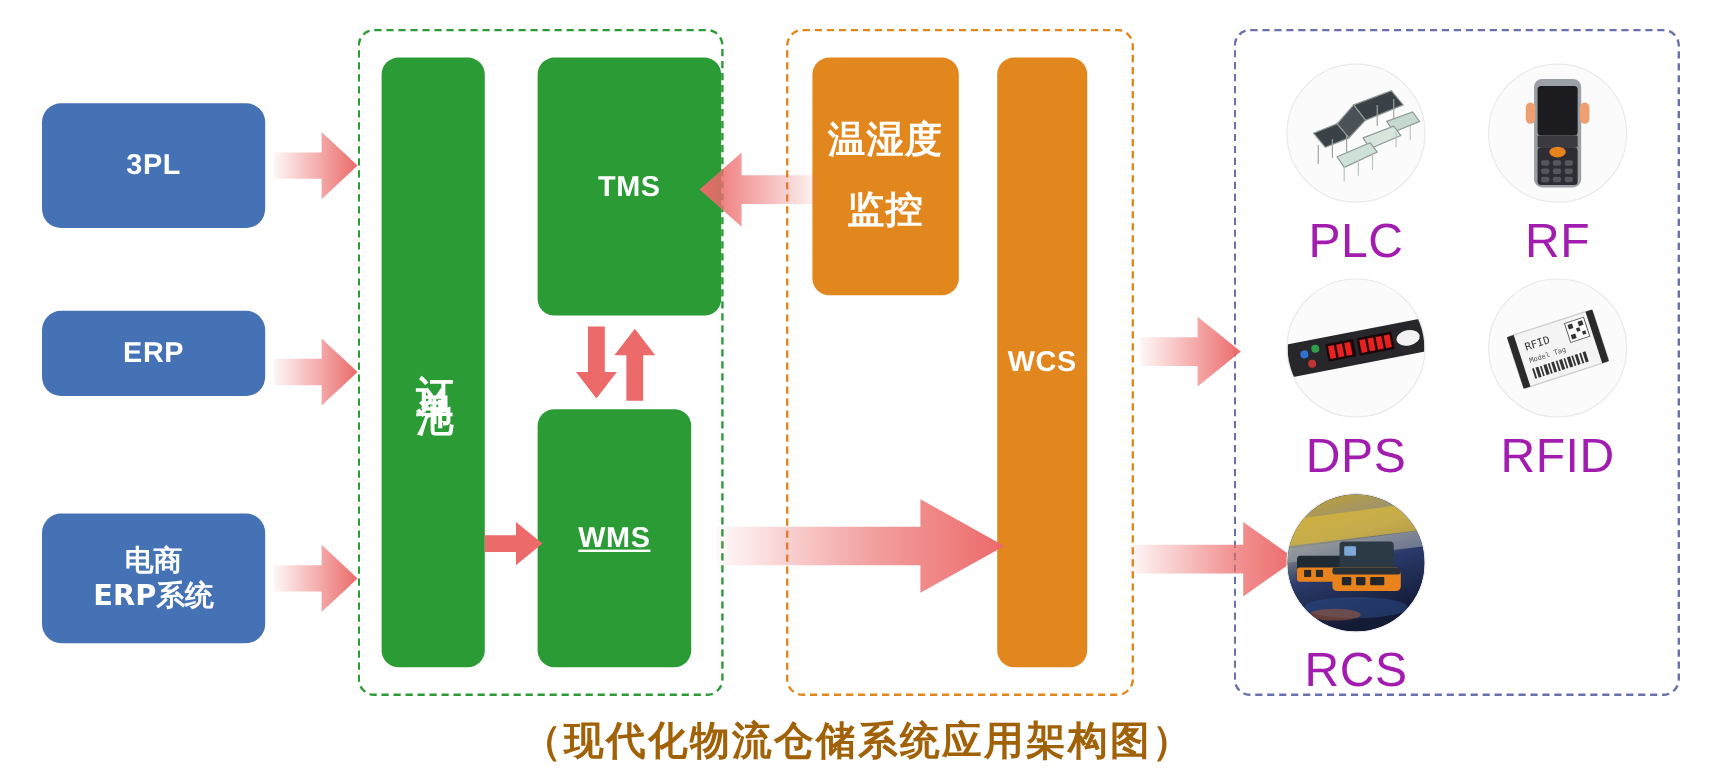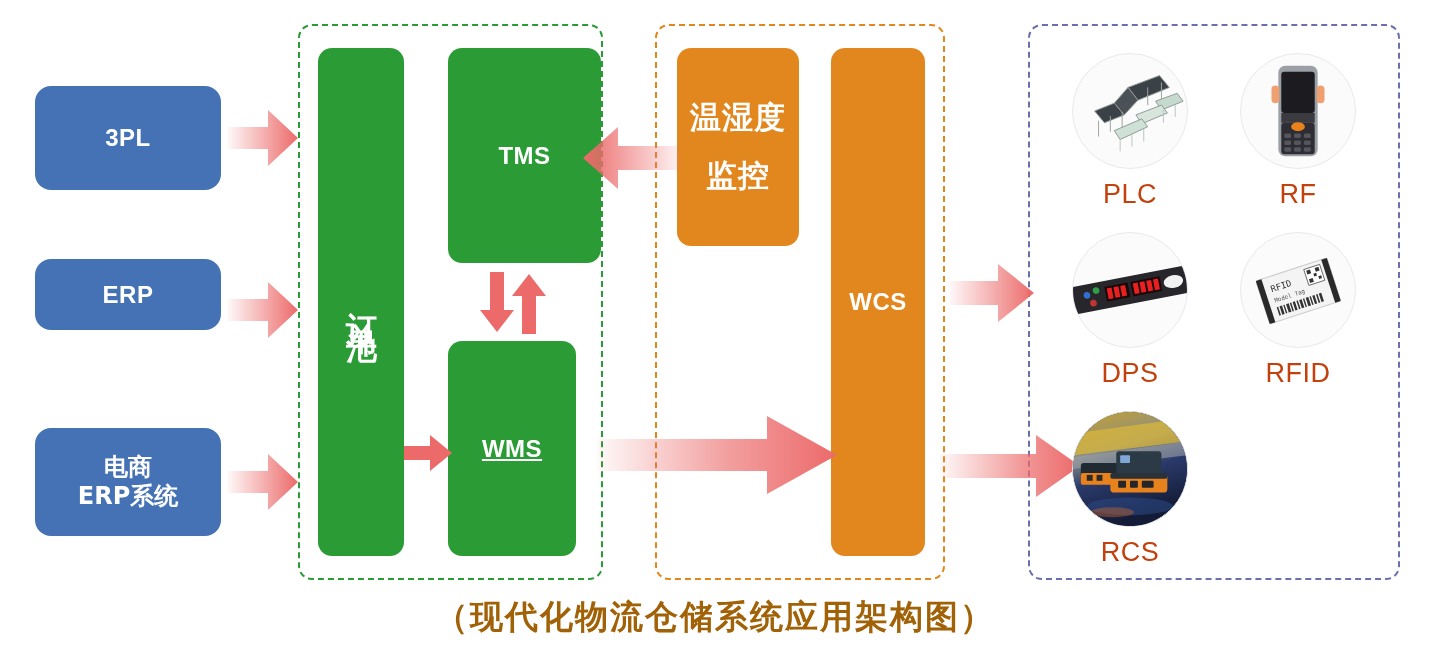--- a/index.html
+++ b/index.html
@@ -49,22 +49,22 @@
   .device { position: absolute; display: flex; flex-direction: column; align-items: center; }
   .dev-circle {
     width: 116px; height: 116px; border-radius: 50%;
     background: #fbfbfc;
     border: 1px solid #e9e9ee;
     position: relative; overflow: hidden;
     display: flex; align-items: center; justify-content: center;
   }
   .dev-label {
     margin-top: 10px;
-    color: #c2410c;
-    font-size: 27px;
+    color: #a21caf;
+    font-size: 40px;
     font-weight: 400;
     letter-spacing: .5px;
   }
 
   
   .caption {
     position: absolute; left: 0; right: 0; top: 595px;
     text-align: center;
     color: #a16207;
     font-size: 33px;
@@ -156,21 +156,21 @@
     </svg>
   </div>
 
   <div class="group orange-g" style="left:655px; top:24px; width:290px; height:556px;"></div>
 
   <div class="box orange cjk" style="left:677px; top:48px; width:122px; height:198px; flex-direction:column;gap:20px;">
     <span>温湿度</span>
     <span>监控</span>
   </div>
 
-  <div class="box orange latin" style="left:831px; top:48px; width:94px; height:508px;">
+  <div class="box orange latin" style="left:831px; top:48px; width:75px; height:508px;">
     <span>WCS</span>
   </div>
 
   <div class="arrow" style="left:583px; top:125px; width:100px; height:66px;">
     <svg viewBox="0 0 100 66" preserveAspectRatio="none">
       <defs>
         <linearGradient id="gL1" x1="1" y1="0" x2="0" y2="0">
           <stop offset="0%" stop-color="#EC6A6A" stop-opacity="0.05"></stop>
           <stop offset="100%" stop-color="#EC6A6A" stop-opacity="1"></stop>
         </linearGradient>

